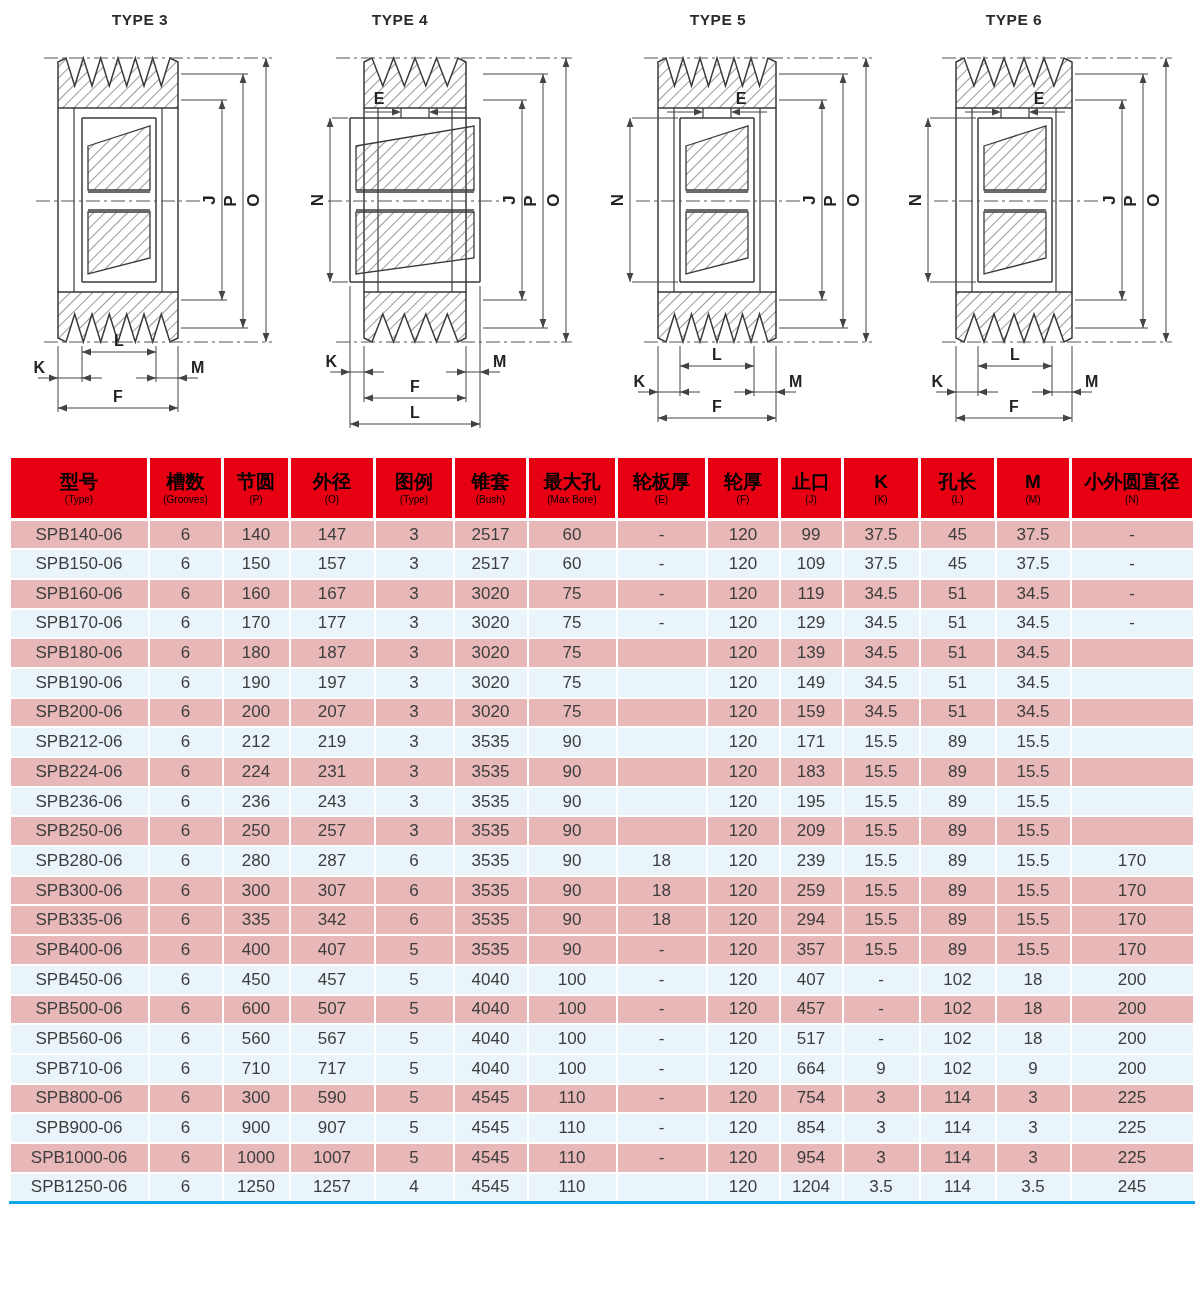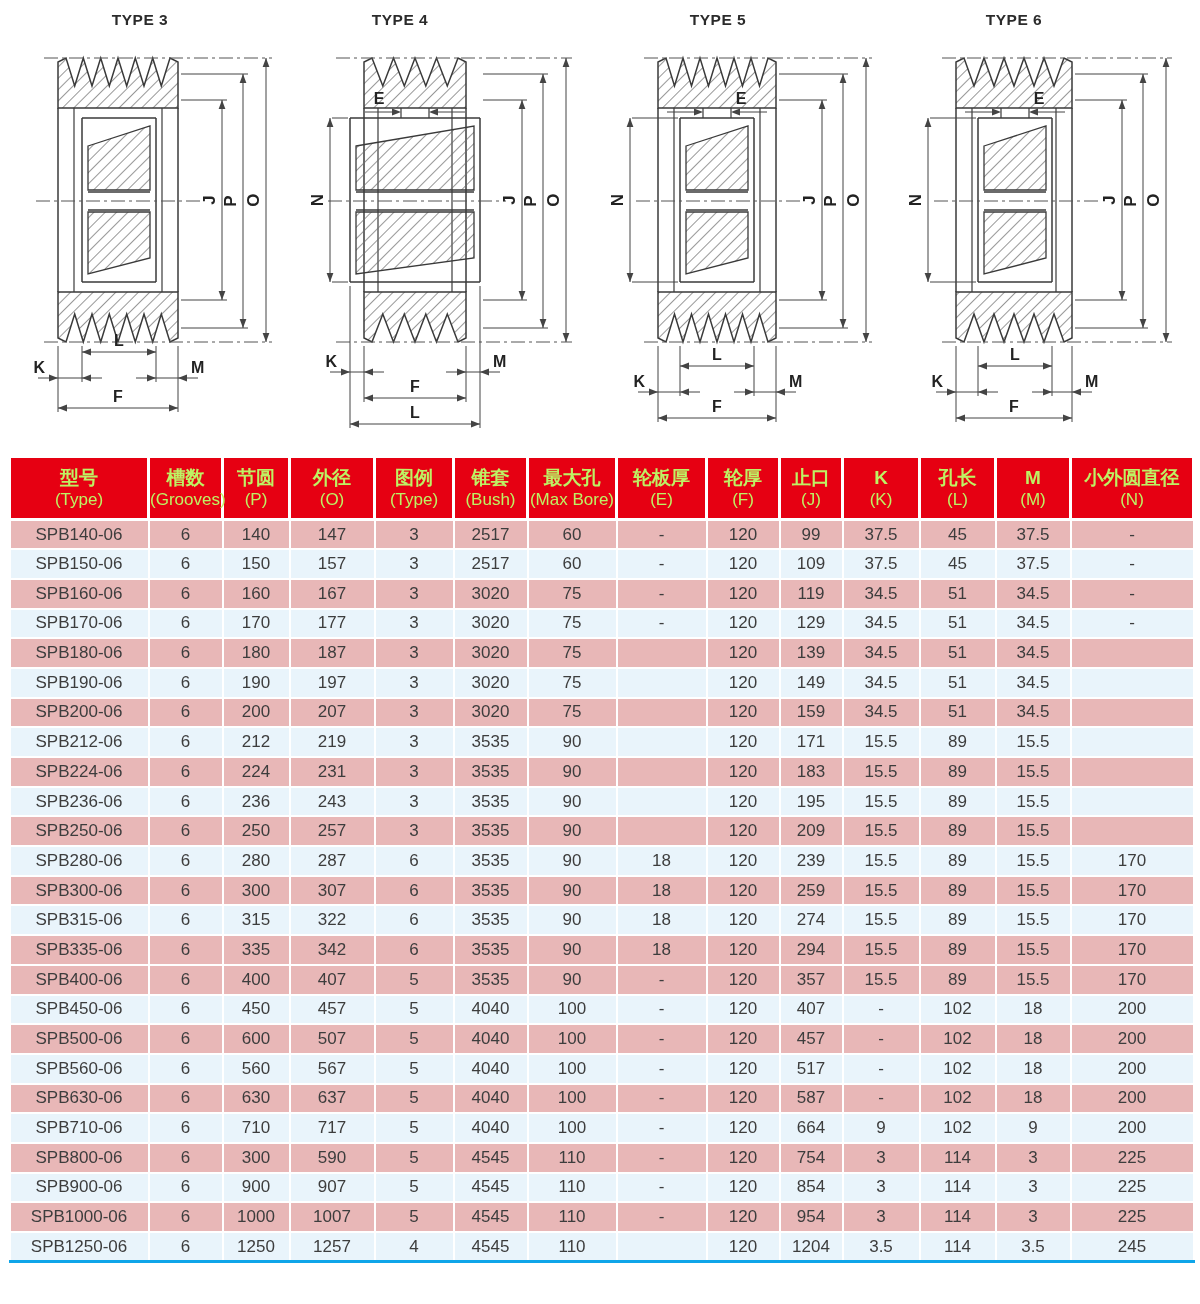--- a/index.html
+++ b/index.html
@@ -2,23 +2,23 @@
 <html><head>
 <meta charset="utf-8">
 <style>
   html,body{margin:0;padding:0;background:#ffffff;}
   body{width:1200px;height:1304px;overflow:hidden;font-family:"Liberation Sans",sans-serif;}
   .drawings{display:flex;width:958px;height:448px;background:#fff;align-items:center;}
   .panel{width:300px;height:448px;position:relative;}
   .panel svg{display:block;}
   svg text{font-family:"Liberation Sans",sans-serif;}
   table.spec{width:1184px;margin:7px 8px 0 8px;border-collapse:collapse;table-layout:fixed;}
-  table.spec th{background:#e60012;color:#bef264;border:3px solid #ffffff;padding:0;height:60px;vertical-align:middle;}
+  table.spec th{background:#e60012;color:#000000;border:3px solid #ffffff;padding:0;height:60px;vertical-align:middle;}
   table.spec th .zh{font-size:19px;font-weight:700;line-height:1.25;}
-  table.spec th .en{font-size:17px;font-weight:400;line-height:1.15;}
+  table.spec th .en{font-size:10px;font-weight:400;line-height:1.15;}
   table.spec td{border:2px solid #ffffff;padding:0;text-align:center;font-size:17px;color:#3d3d3d;vertical-align:middle;}
   table.spec tbody tr{height:29.7px;}
   table.spec tbody tr.r-pink td{background:#e8b7b7;}
   table.spec tbody tr.r-blue td{background:#e9f4fb;}
   table.spec tbody tr:last-child td{border-bottom:3px solid #0ea5e9;}
 </style>
 </head>
 <body>
 
 <div class="drawings">
@@ -610,36 +610,20 @@
         <td>3535</td>
         <td>90</td>
         <td>18</td>
         <td>120</td>
         <td>259</td>
         <td>15.5</td>
         <td>89</td>
         <td>15.5</td>
         <td>170</td>
       </tr>
-      <tr class="r-blue">
-        <td>SPB315-06</td>
-        <td>6</td>
-        <td>315</td>
-        <td>322</td>
-        <td>6</td>
-        <td>3535</td>
-        <td>90</td>
-        <td>18</td>
-        <td>120</td>
-        <td>274</td>
-        <td>15.5</td>
-        <td>89</td>
-        <td>15.5</td>
-        <td>170</td>
-      </tr>
       <tr class="r-pink">
         <td>SPB335-06</td>
         <td>6</td>
         <td>335</td>
         <td>342</td>
         <td>6</td>
         <td>3535</td>
         <td>90</td>
         <td>18</td>
         <td>120</td>
@@ -706,36 +690,20 @@
         <td>4040</td>
         <td>100</td>
         <td>-</td>
         <td>120</td>
         <td>517</td>
         <td>-</td>
         <td>102</td>
         <td>18</td>
         <td>200</td>
       </tr>
-      <tr class="r-pink">
-        <td>SPB630-06</td>
-        <td>6</td>
-        <td>630</td>
-        <td>637</td>
-        <td>5</td>
-        <td>4040</td>
-        <td>100</td>
-        <td>-</td>
-        <td>120</td>
-        <td>587</td>
-        <td>-</td>
-        <td>102</td>
-        <td>18</td>
-        <td>200</td>
-      </tr>
       <tr class="r-blue">
         <td>SPB710-06</td>
         <td>6</td>
         <td>710</td>
         <td>717</td>
         <td>5</td>
         <td>4040</td>
         <td>100</td>
         <td>-</td>
         <td>120</td>

